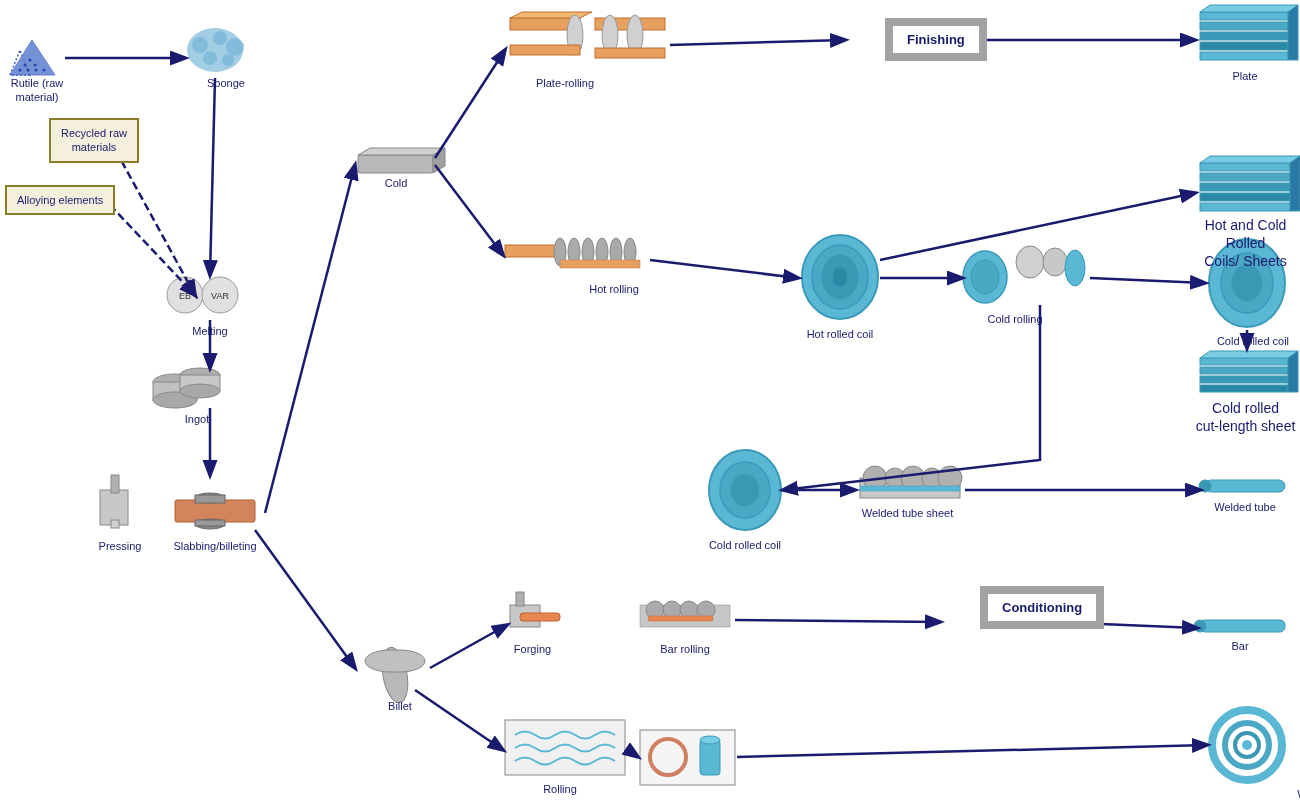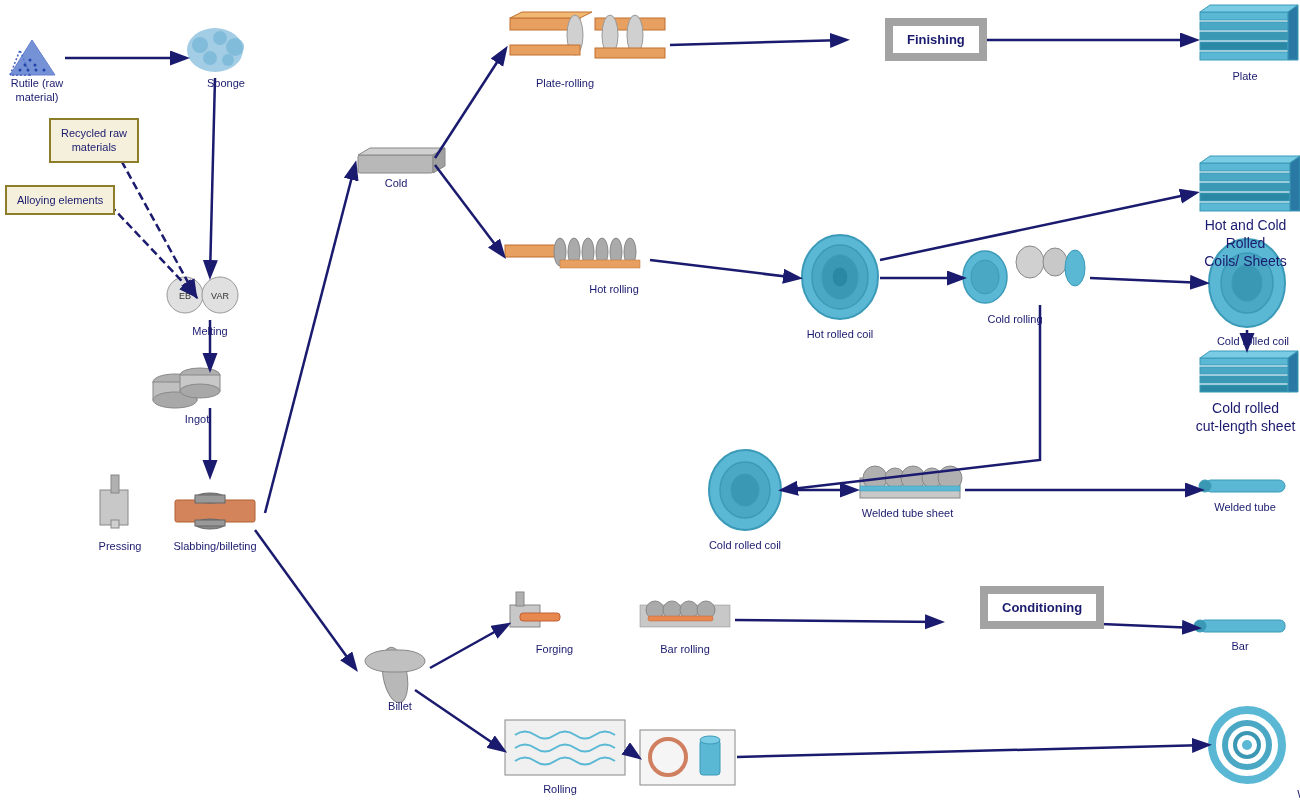--- a/index.html
+++ b/index.html
@@ -382,21 +382,21 @@
   </div>
 
   <div class="node" style="left:855px; top:502px; width:105px;">
     <span class="node-label">Welded tube sheet</span>
   </div>
 
   <div class="node" style="left:1200px; top:496px; width:90px;">
     <span class="node-label">Welded tube</span>
   </div>
 
-  <div class="node" style="left:527px; top:638px; width:55px;">
+  <div class="node" style="left:505px; top:638px; width:55px;">
     <span class="node-label">Forging</span>
   </div>
 
   <div class="node" style="left:640px; top:638px; width:90px;">
     <span class="node-label">Bar rolling</span>
   </div>
 
   <div style="position:absolute; left:940px; top:586px;">
     <div class="box-node">
       <span>Conditioning</span>

